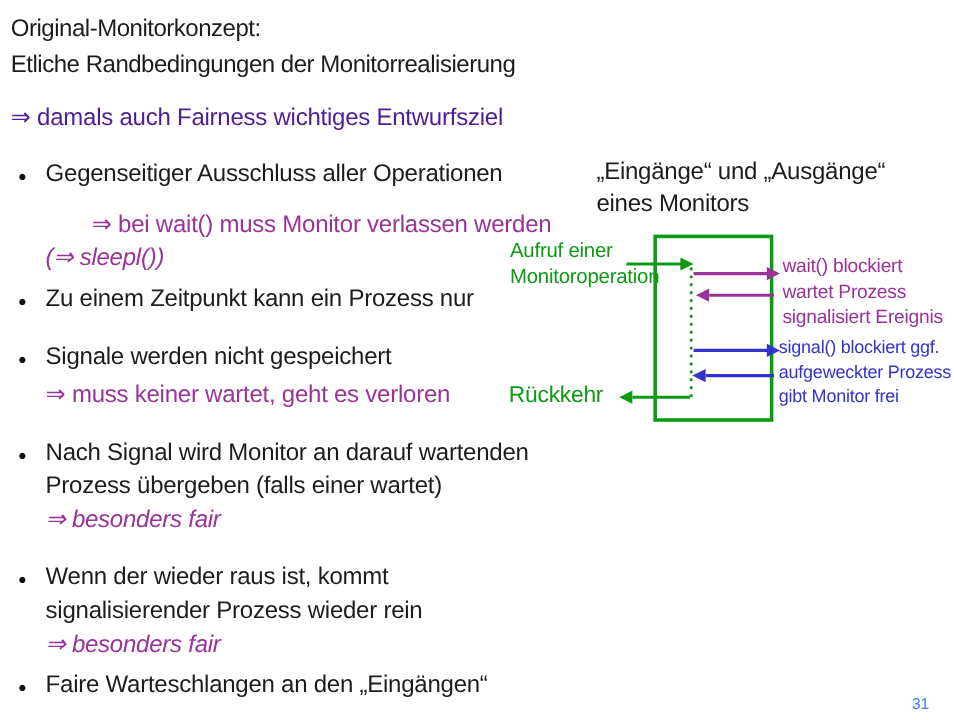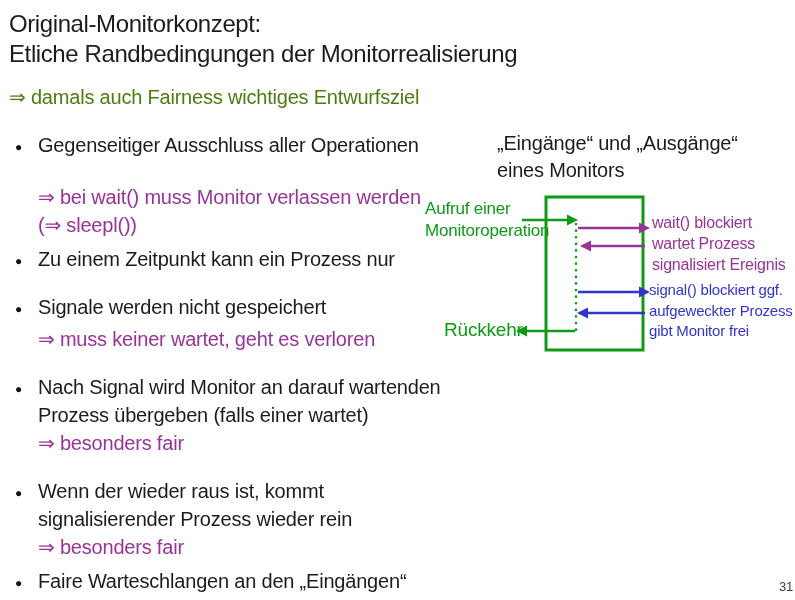--- a/index.html
+++ b/index.html
@@ -2,39 +2,39 @@
 <html><head>
 <meta charset="utf-8">
 <style>
   * { margin:0; padding:0; box-sizing:border-box; }
   html,body { background:#ffffff; }
   .slide {
     position:relative; width:795px; height:600px; background:#ffffff;
     font-family:"Liberation Sans", sans-serif; color:#1c1c1c;
     overflow:hidden; letter-spacing:-0.2px;
   }
-  .title { position:absolute; left:9px; top:9px; font-size:24px; line-height:30px; letter-spacing:-0.4px; }
-  .intro { position:absolute; left:9px; top:85px; font-size:20px; color:#4d7c0f; }
+  .title { position:absolute; left:9px; top:9px; font-size:20px; line-height:30px; letter-spacing:-0.4px; }
+  .intro { position:absolute; left:9px; top:85px; font-size:20px; color:#4c1d95; }
 
   .bullets { position:absolute; left:8px; top:124px; width:490px; }
   .bline { display:flex; font-size:20px; line-height:26px; }
   .dot { flex:0 0 30px; font-size:12px; padding-left:7px; padding-top:2px; color:#111; }
   .bcont { padding-left:30px; font-size:20px; line-height:26px; }
   .sub { padding-left:30px; color:#993399; font-size:20px; line-height:26px; }
-  .mt8 { margin-top:8px; } .mt6 { margin-top:24px; } .mt2 { margin-top:2px; }
+  .mt8 { margin-top:8px; } .mt6 { margin-top:14px;text-align:center; } .mt2 { margin-top:2px;font-style:italic; }
   .mt20 { margin-top:20px; } .mt22 { margin-top:22px; } .mt4 { margin-top:4px; }
 
   .dg-header { position:absolute; left:497px; top:130px; font-size:20px; line-height:27px; color:#1c1c1c; }
   .fig { position:absolute; left:415px; top:185px; }
   .lab { position:absolute; z-index:2; }
   .lab-call { left:425px; top:198px; color:#0d9b15; font-size:17px; line-height:22px; }
-  .lab-return { left:444px; top:319px; color:#0d9b15; font-size:19px; }
+  .lab-return { left:424px; top:319px; color:#0d9b15; font-size:19px; }
   .lab-wait { left:652px; top:212px; color:#993399; font-size:16px; line-height:21px; }
   .lab-signal { left:649px; top:280px; color:#3333cc; font-size:15px; line-height:20.5px; }
-  .pagenum { position:absolute; left:760px; top:579px; font-size:13px; color:#404040;margin-left:19px; }
+  .pagenum { position:absolute; left:760px; top:579px; font-size:13px; color:#3b82f6; }
 </style>
 </head>
 <body>
 
 <div class="slide">
 
   <div class="title">
     <div>Original-Monitorkonzept:</div>
     <div>Etliche Randbedingungen der Monitorrealisierung</div>
   </div>

